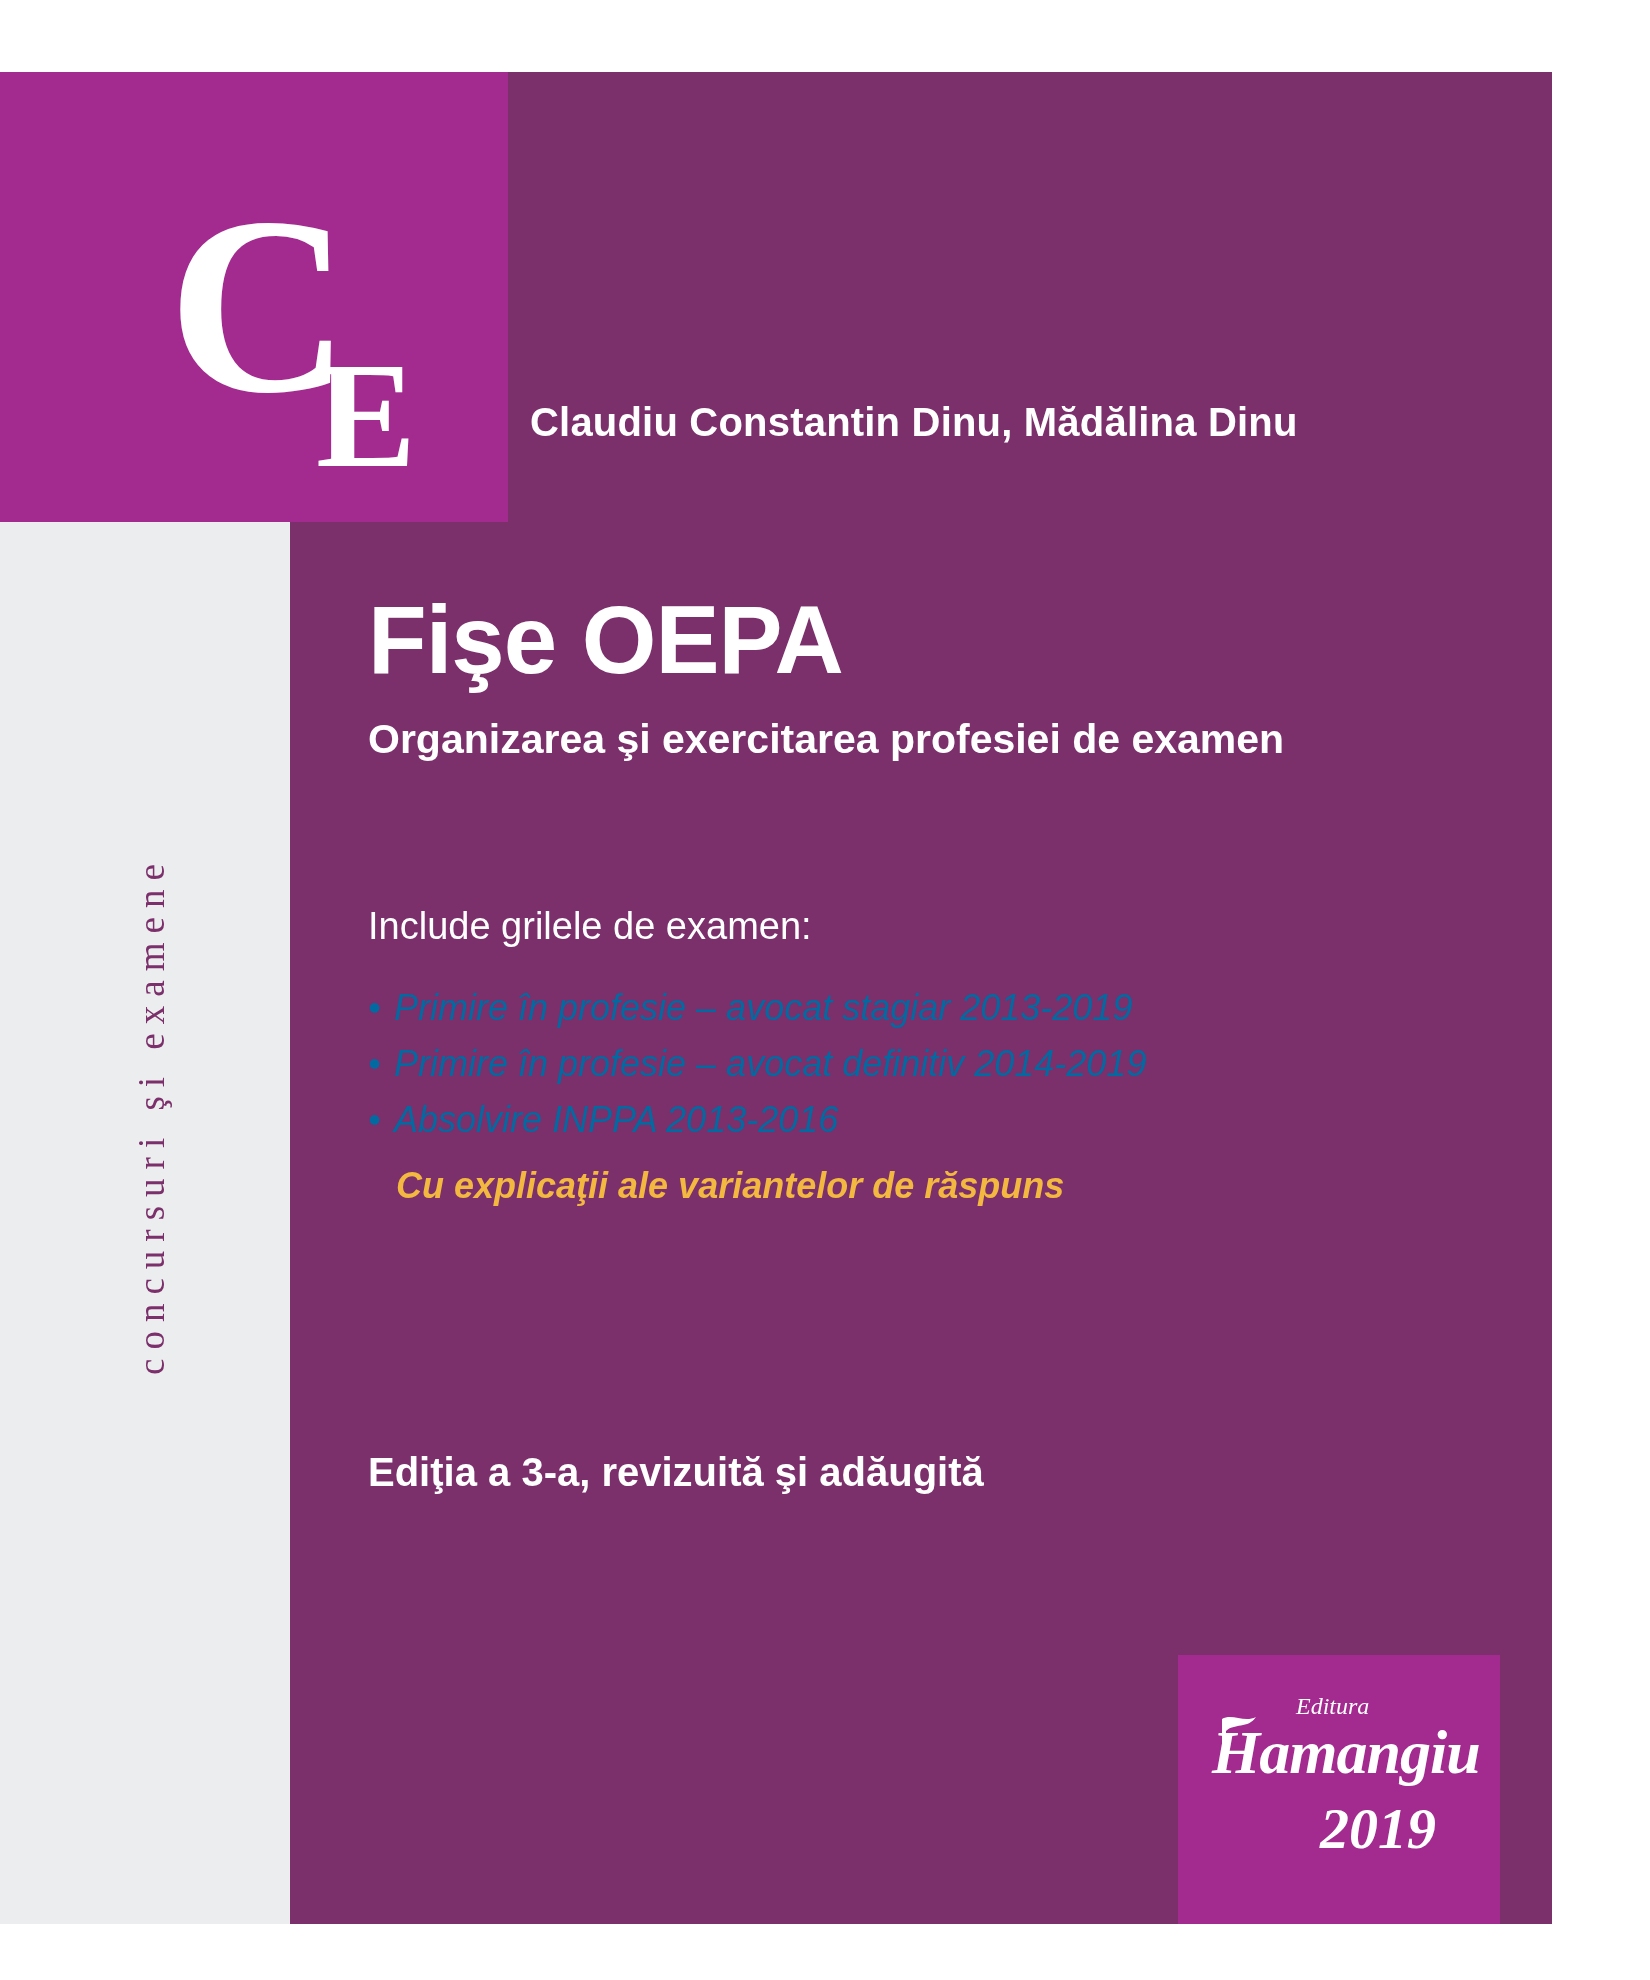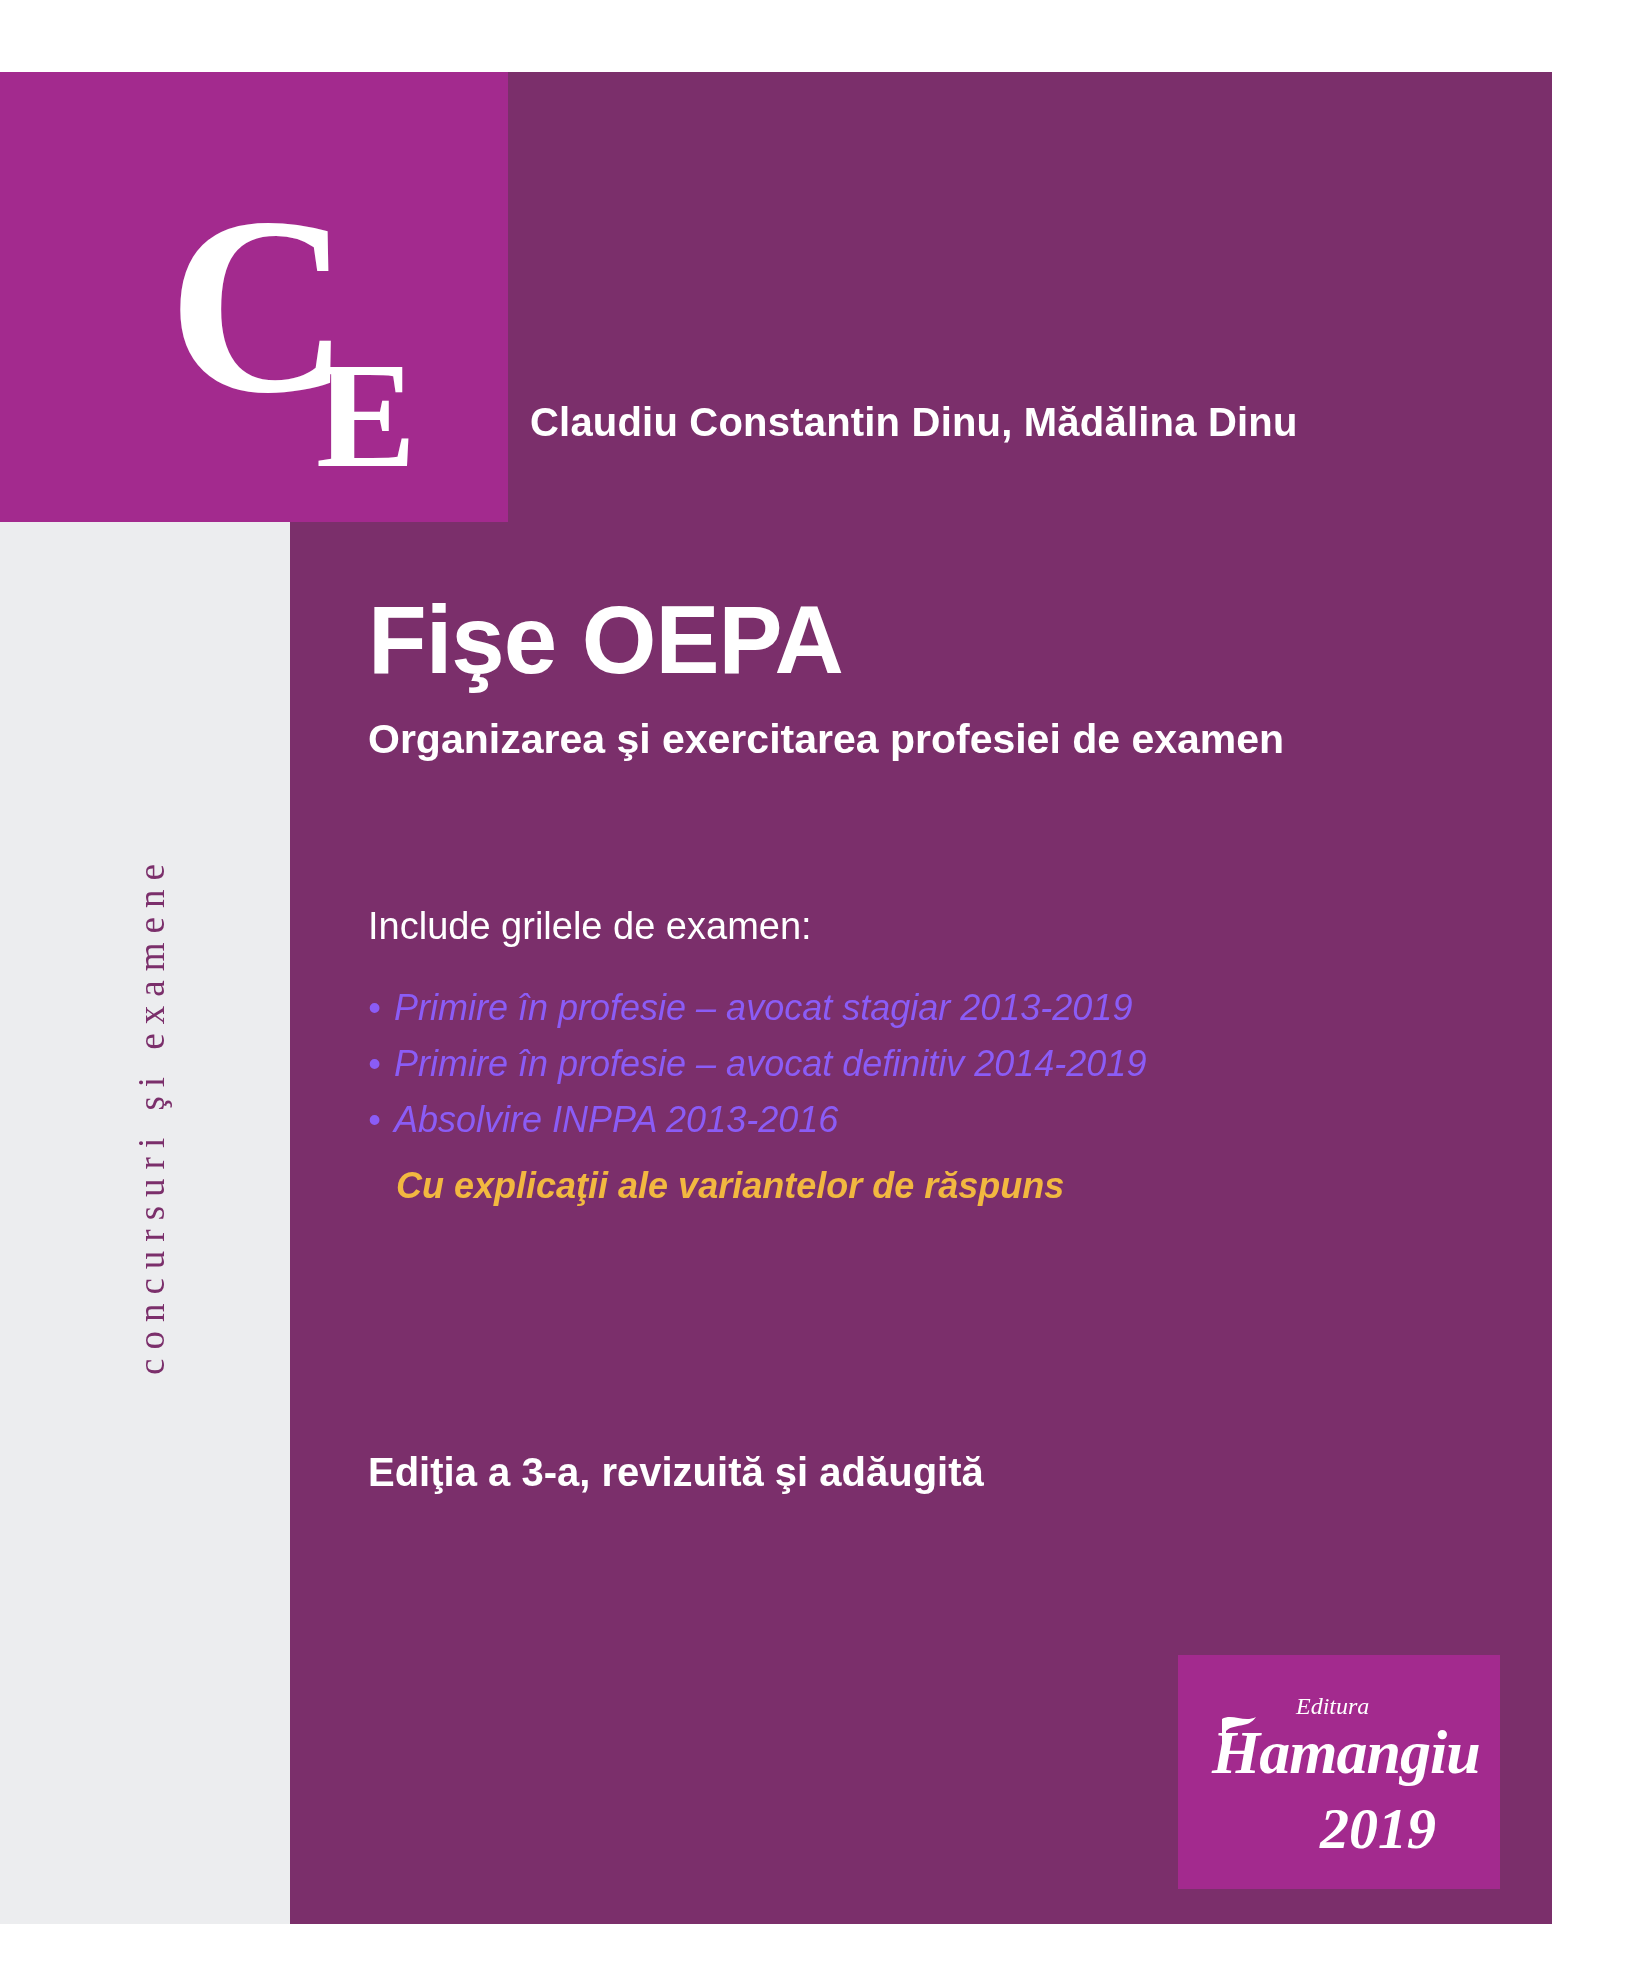--- a/index.html
+++ b/index.html
@@ -146,21 +146,21 @@
     font-size: 38px;
     font-weight: 400;
     margin: 0 0 32px 0;
   }
   .includes-list {
     margin: 0;
     padding: 0;
     list-style: none;
   }
   .includes-list li {
-    color: #8b5cf6;
+    color: #0369a1;
     font-size: 36px;
     font-style: italic;
     line-height: 1.55;
     white-space: nowrap;
   }
   .includes-list li .bullet {
     display: inline-block;
     width: 26px;
   }
   .highlight-line {
@@ -180,21 +180,21 @@
     font-size: 40px;
     font-weight: 700;
   }
 
   
   .publisher {
     position: absolute;
     left: 1178px;
     top: 1655px;
     width: 322px;
-    height: 234px;
+    height: 269px;
     background: #a32a8e;
     color: #ffffff;
   }
   .pub-editura {
     position: absolute;
     left: 118px;
     top: 38px;
     font-size: 24px;
     font-style: italic;
     font-family: "Liberation Serif", serif;

